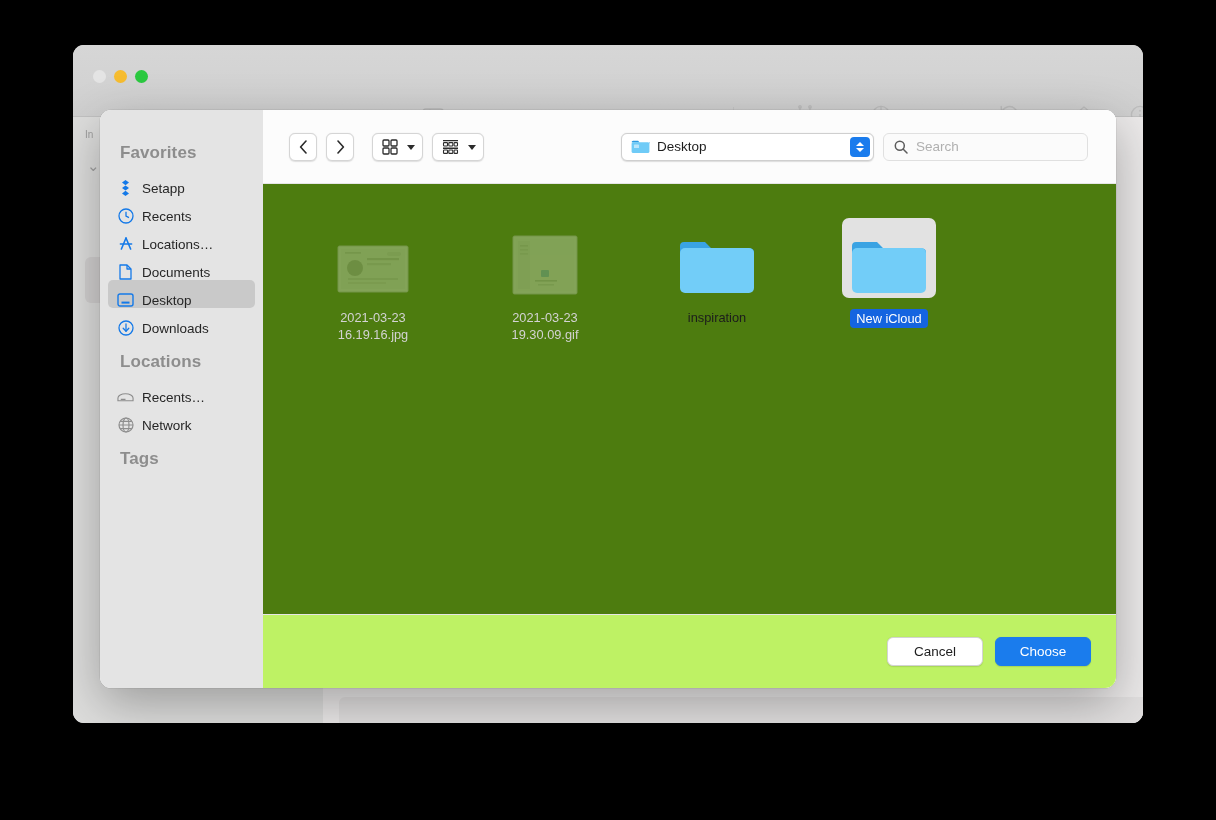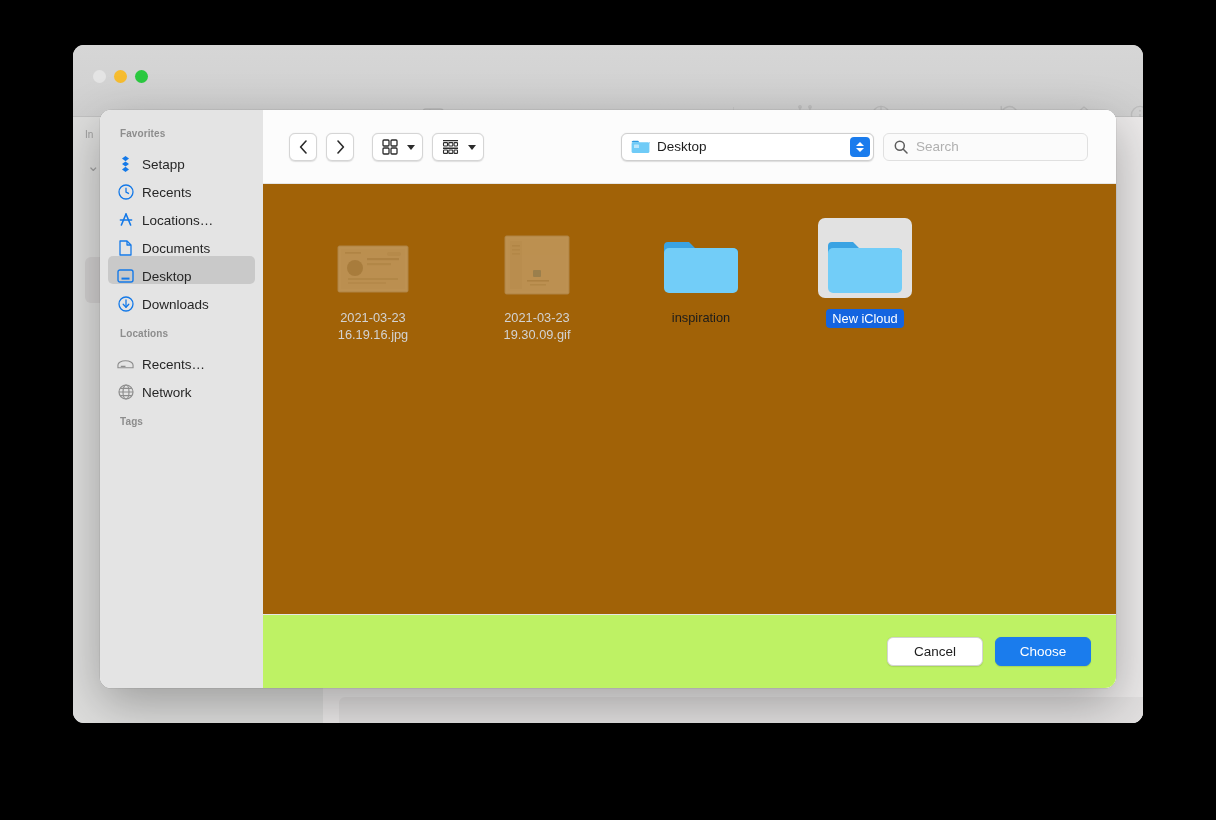--- a/index.html
+++ b/index.html
@@ -114,25 +114,26 @@
 
   
   #dlg-sidebar {
     width: 163px;
     background: #e4e4e4;
     flex: 0 0 163px;
     padding-top: 18px;
     overflow: hidden;
   }
   .sb-header {
-    font-size: 10px;
+    font-size: 17px;
     color: #8d8d8d;
     font-weight: bold;
     padding: 0 0 5px 20px;
     letter-spacing: 0.1px;
+    margin-top: 15px;
   }
   .sb-group { margin-bottom: 16px; }
   .sb-item {
     display: flex;
     align-items: flex-end;
     height: 28px;
     margin: 0 8px;
     padding-left: 9px;
     border-radius: 5px;
     gap: 8px;
@@ -238,23 +239,23 @@
     color: #b0b0b0;
   }
 
   
   #file-grid {
     flex: 1;
     padding: 34px 0 0 28px;
     display: flex;
     flex-wrap: wrap;
     align-content: flex-start;
-    gap: 0;
+    gap: 8px;
     overflow: hidden;
-    background: #a16207;
+    background: #4d7c0f;
   }
   .file-cell {
     width: 164px;
     display: flex;
     flex-direction: column;
     align-items: center;
   }
   .thumb-wrap {
     width: 94px; height: 80px;
     display: flex;

